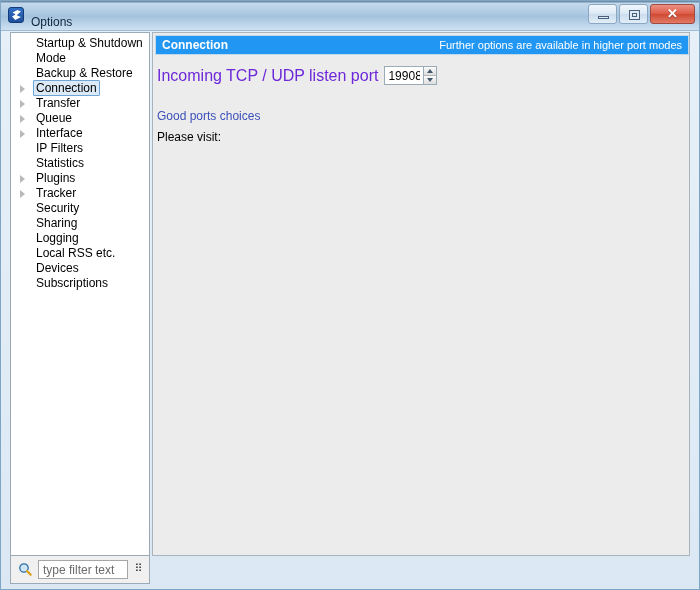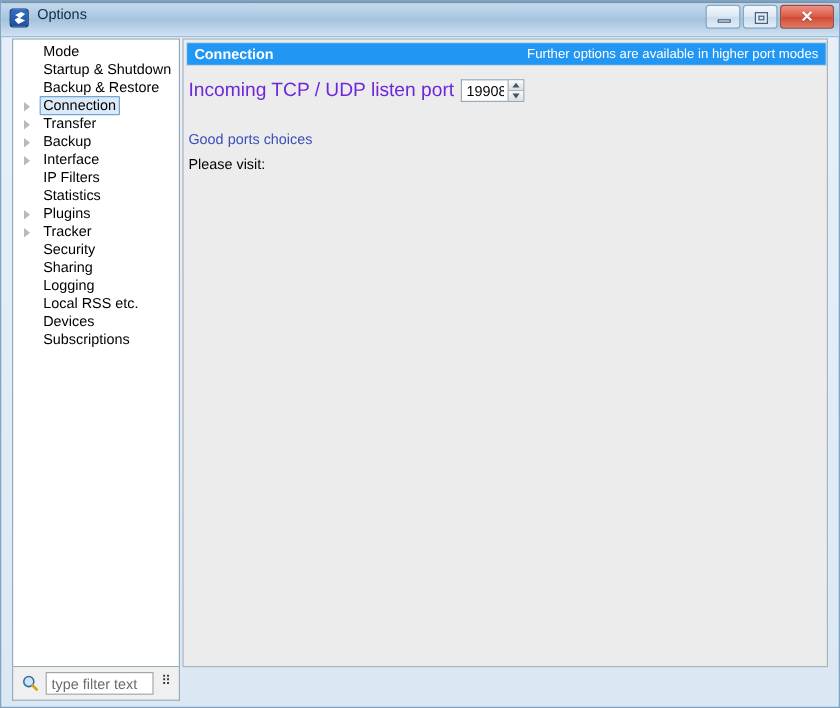--- a/index.html
+++ b/index.html
@@ -50,21 +50,21 @@
   }
   .title-icon .glyph {
     position: absolute;
     left: 3px; top: 2px;
     width: 9px; height: 10px;
     background: #fff;
     clip-path: polygon(62% 0%, 100% 16%, 52% 52%, 100% 70%, 36% 100%, 0% 64%, 40% 44%, 6% 26%);
   }
   .title-text {
     position: absolute;
-    left: 30px; top: 4px;
+    left: 30px; top: 14px;
     font-size: 12px;
     color: #11273f;
     white-space: nowrap;
   }
 
   
   .winbtns {
     position: absolute;
     right: 4px; top: 3px;
     height: 21px;
@@ -344,26 +344,26 @@
       <div class="winbtn close">
         <span class="x-glyph">✕</span>
       </div>
     </div>
   </div>
 
   <div class="client">
 
     <div class="sidebar">
       <div class="tree" id="tree-root">
+          <div class="tree-item"><span class="label">Startup &amp; Shutdown</span></div>
           <div class="tree-item"><span class="label">Mode</span></div>
-          <div class="tree-item"><span class="label">Startup &amp; Shutdown</span></div>
           <div class="tree-item"><span class="label">Backup &amp; Restore</span></div>
           <div class="tree-item selected"><span class="twisty"></span><span class="label">Connection</span></div>
           <div class="tree-item"><span class="twisty"></span><span class="label">Transfer</span></div>
-          <div class="tree-item"><span class="twisty"></span><span class="label">Backup</span></div>
+          <div class="tree-item"><span class="twisty"></span><span class="label">Queue</span></div>
           <div class="tree-item"><span class="twisty"></span><span class="label">Interface</span></div>
           <div class="tree-item"><span class="label">IP Filters</span></div>
           <div class="tree-item"><span class="label">Statistics</span></div>
           <div class="tree-item"><span class="twisty"></span><span class="label">Plugins</span></div>
           <div class="tree-item"><span class="twisty"></span><span class="label">Tracker</span></div>
           <div class="tree-item"><span class="label">Security</span></div>
           <div class="tree-item"><span class="label">Sharing</span></div>
           <div class="tree-item"><span class="label">Logging</span></div>
           <div class="tree-item"><span class="label">Local RSS etc.</span></div>
           <div class="tree-item"><span class="label">Devices</span></div>

